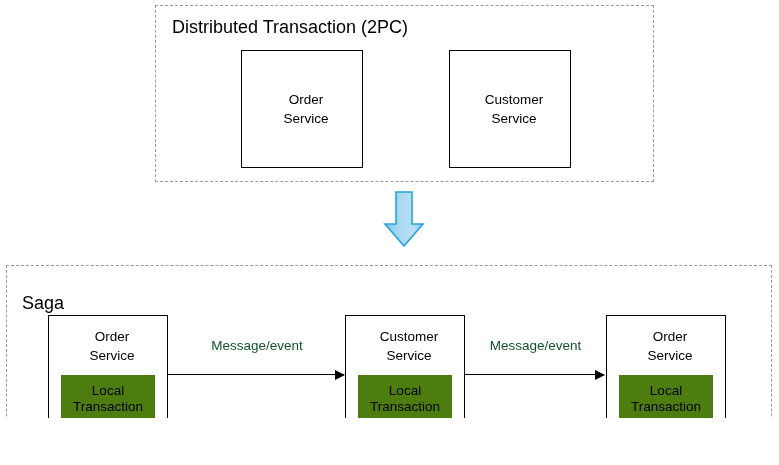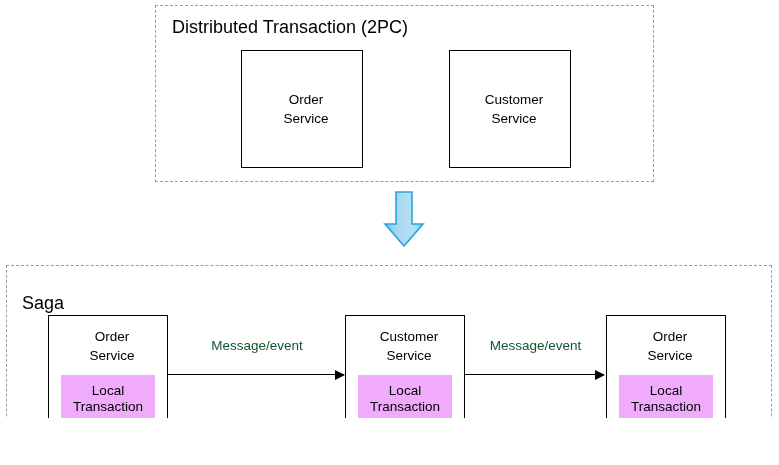--- a/index.html
+++ b/index.html
@@ -61,21 +61,21 @@
     top: 11px;
   }
 
   
   .local-txn {
     position: absolute;
     left: 12px;
     right: 12px;
     top: 59px;
     height: 48px;
-    background: #f0abfc;
+    background: #4d7c0f;
     display: flex;
     align-items: center;
     justify-content: center;
   }
   .local-txn span {
     text-align: center;
     font-size: 13.5px;
     line-height: 16.5px;
     color: #000000;
     white-space: pre-line;

